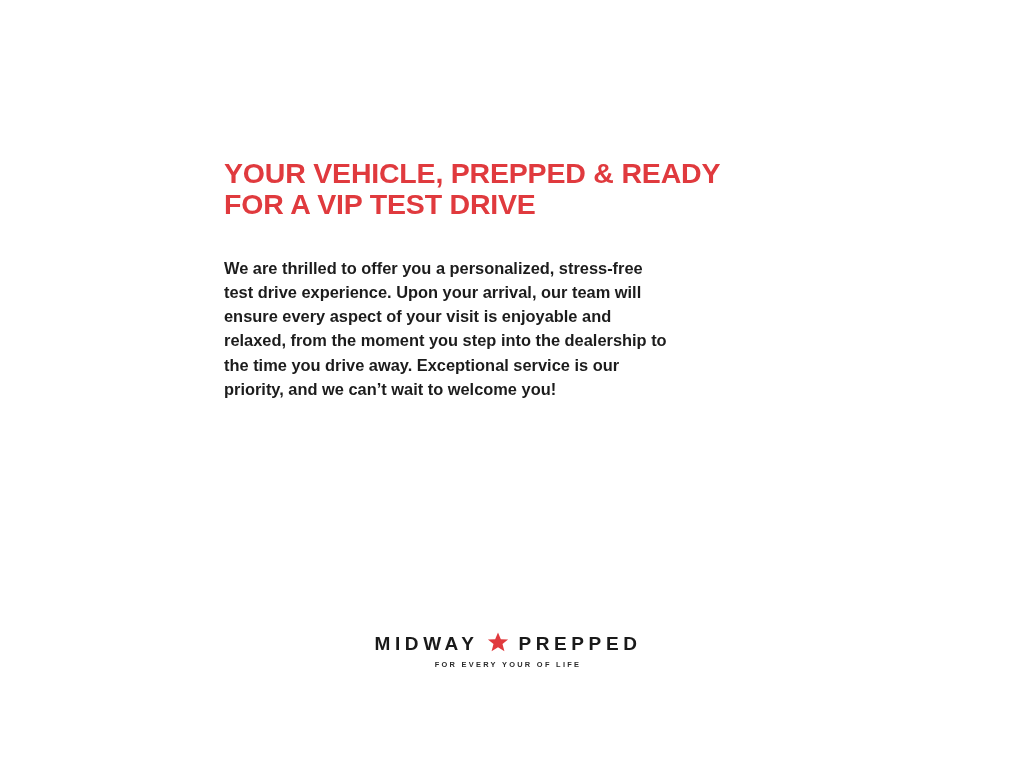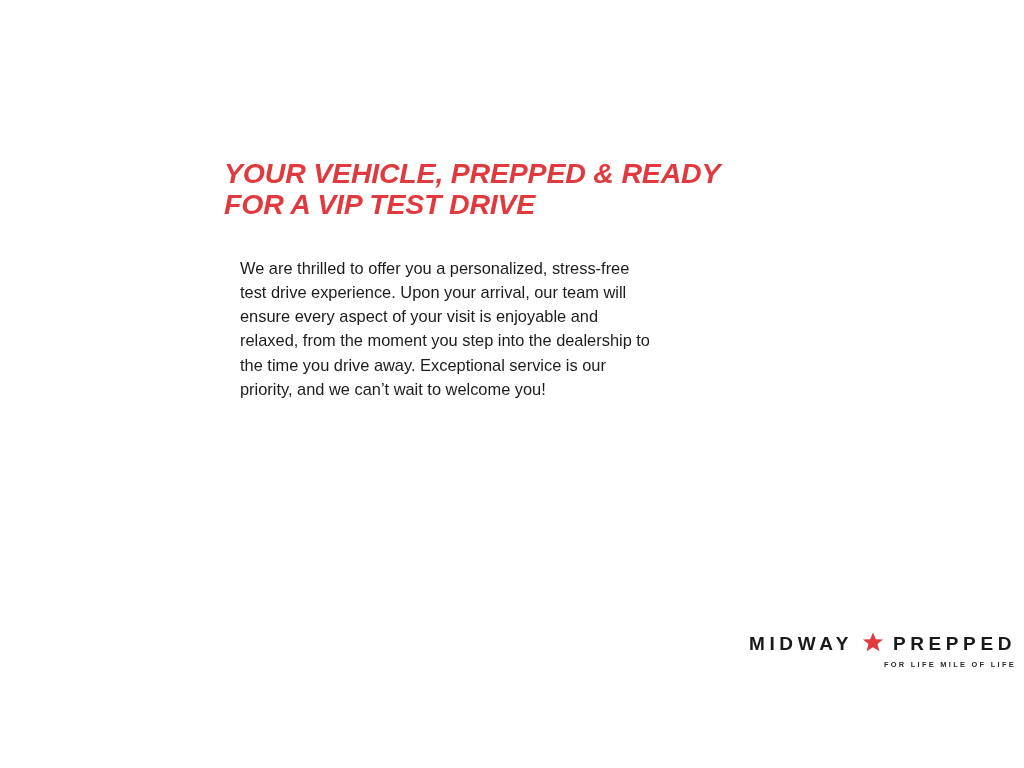--- a/index.html
+++ b/index.html
@@ -31,40 +31,40 @@
 
   .headline {
     color: #e03a3e;
     font-family: "Liberation Sans", sans-serif;
     font-weight: bold;
     font-size: 28.5px;
     line-height: 1.08;
     letter-spacing: -0.2px;
     margin: 0 0 36px 0;
     white-space: pre-line;
-    font-style: italic;
   }
 
   .body-copy {
     color: #1c1c1c;
     font-family: "Liberation Sans", sans-serif;
     font-size: 16.4px;
     line-height: 1.48;
-    margin: 16px;
+    margin: 0;
     width: 490px;
     white-space: pre-line;
+    font-weight: bold;
   }
 
   
   .logo-block {
     position: absolute;
     left: 0;
     right: 8px;
     top: 632px;
-    text-align: right;
+    text-align: center;
   }
 
   .logo-wordmark {
     display: inline-flex;
     align-items: center;
     justify-content: center;
     gap: 9px;
   }
 
   .logo-word {
@@ -116,16 +116,16 @@
   <div class="logo-block">
     <div class="logo-wordmark">
       <span class="logo-word">MIDWAY</span>
       <span class="logo-star">
         <svg viewBox="0 0 24 24" width="22" height="22" aria-hidden="true">
           <polygon points="12,1.6 15.1,8.9 23,9.4 16.9,14.3 19,22 12,17.7 5,22 7.1,14.3 1,9.4 8.9,8.9" fill="#e03a3e"></polygon>
         </svg>
       </span>
       <span class="logo-word">PREPPED</span>
     </div>
-    <div class="logo-tagline">FOR LIFE MILE OF LIFE</div>
+    <div class="logo-tagline">FOR EVERY YOUR OF LIFE</div>
   </div>
 
 </div>
 
 </body></html>

